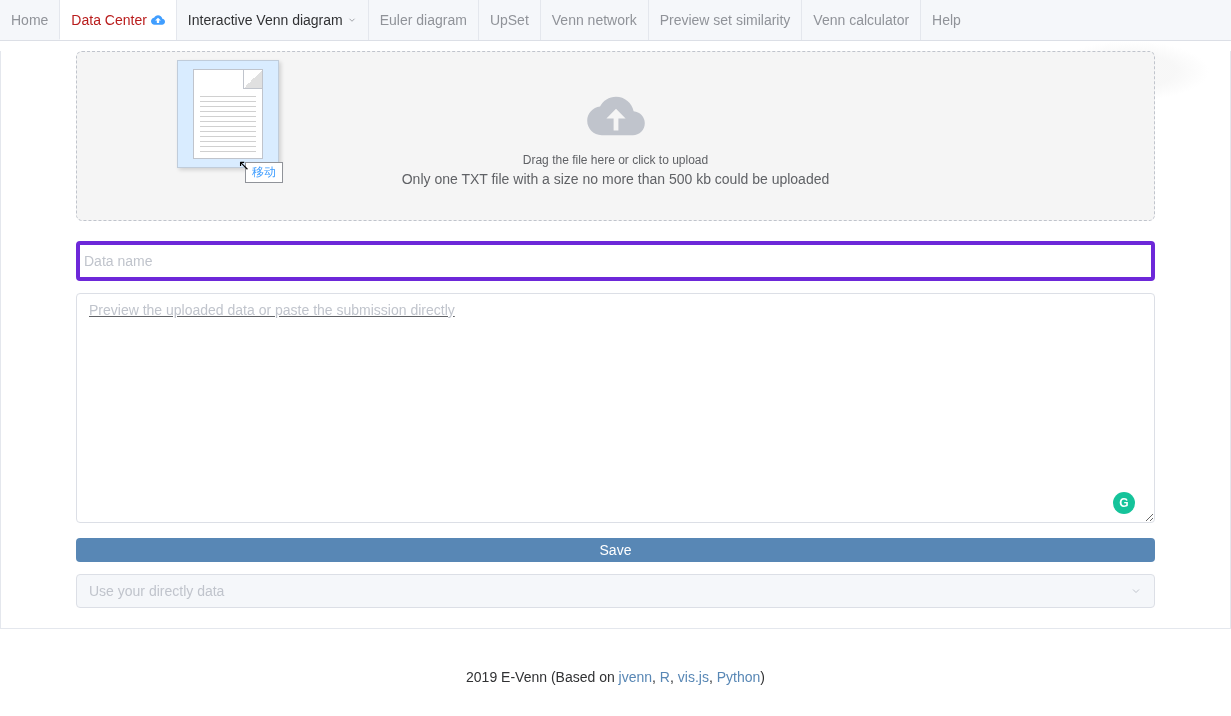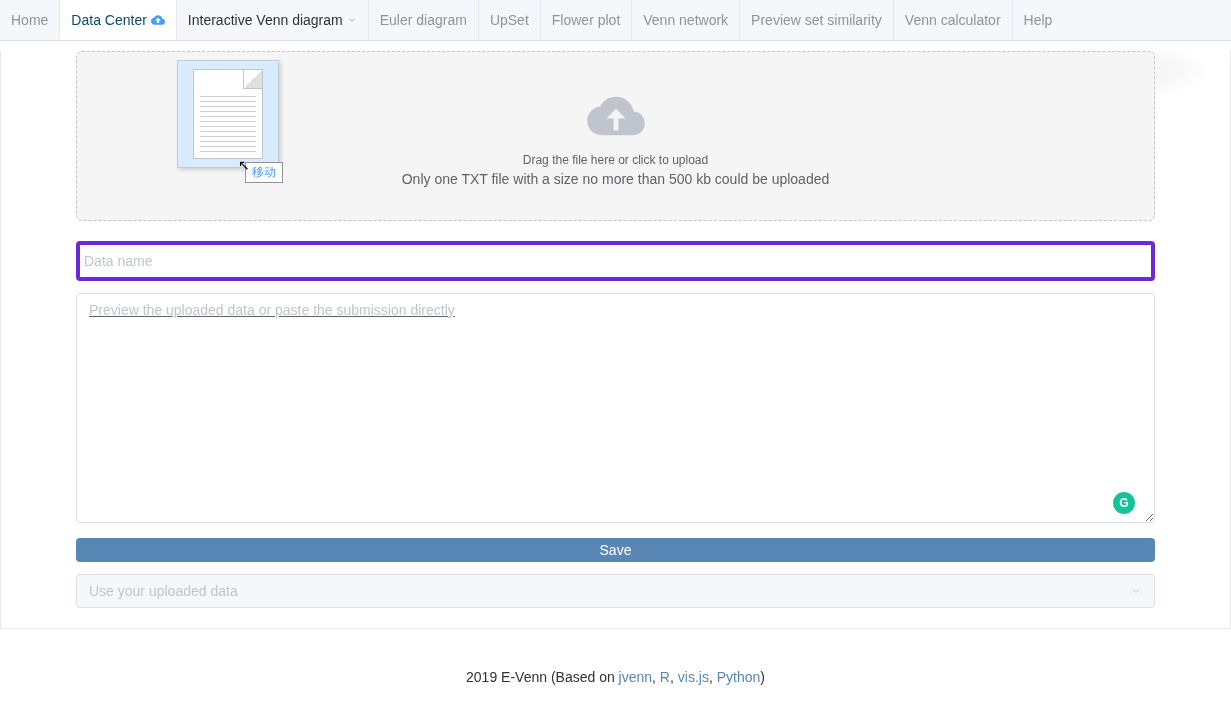--- a/index.html
+++ b/index.html
@@ -30,21 +30,21 @@
       font-size: 14px;
       white-space: nowrap;
       display: flex;
       align-items: center;
       gap: 4px;
     }
     .nav-tab:first-child {
       border-left: none;
     }
     .nav-tab.active {
-      color: #0c4a6e;
+      color: #b91c1c;
       background: #fff;
       border-bottom: 1px solid #fff;
       margin-bottom: -1px;
     }
     .nav-tab.hover-style {
       color: #303133;
     }
     .chevron-icon {
       display: inline-block;
       width: 10px;
@@ -271,23 +271,20 @@
       <polyline points="6 9 12 15 18 9"></polyline>
     </svg>
   </li>
   <li class="nav-tab">
       <span>Euler diagram</span>
     </li>
   <li class="nav-tab">
       <span>UpSet</span>
     </li>
   <li class="nav-tab">
-      <span>Flower plot</span>
-    </li>
-  <li class="nav-tab">
       <span>Venn network</span>
     </li>
   <li class="nav-tab">
       <span>Preview set similarity</span>
     </li>
   <li class="nav-tab">
       <span>Venn calculator</span>
     </li>
   <li class="nav-tab">
       <span>Help</span>
@@ -320,21 +317,21 @@
     <input type="text" class="form-input" placeholder="Data name" style="">
     
     <div class="textarea-wrap">
       <textarea class="form-textarea" placeholder="Preview the uploaded data or paste the submission directly" style=""></textarea>
       <div class="grammarly-icon">G</div>
     </div>
 
     <button class="save-btn">Save</button>
 
     <div class="select-wrap">
-      <span>Use your uploaded data</span>
+      <span>Use your directly data</span>
       <svg class="select-arrow" width="12" height="12" viewBox="0 0 24 24" fill="none" stroke="#c0c4cc" stroke-width="2">
         <polyline points="6 9 12 15 18 9"></polyline>
       </svg>
     </div>
   </div>
 </div>
 
 <div class="footer">
   <span>2019 E-Venn (Based on </span><a href="#" class="footer-link">jvenn</a><span>, </span><a href="#" class="footer-link">R</a><span>, </span><a href="#" class="footer-link">vis.js</a><span>, </span><a href="#" class="footer-link">Python</a><span>)</span>
 </div>

